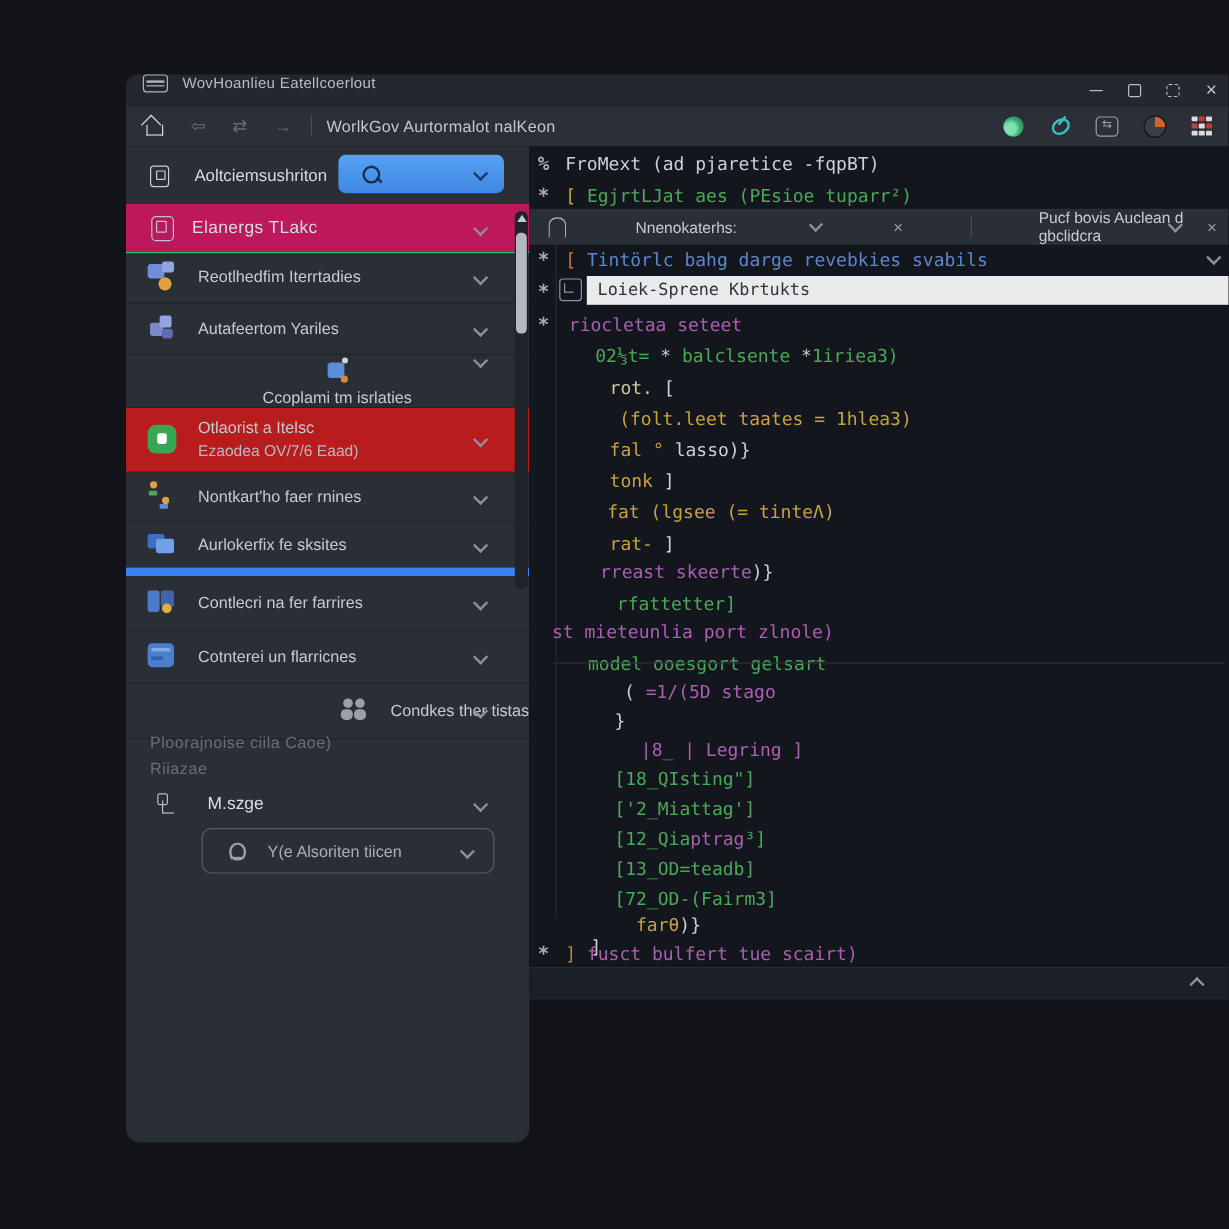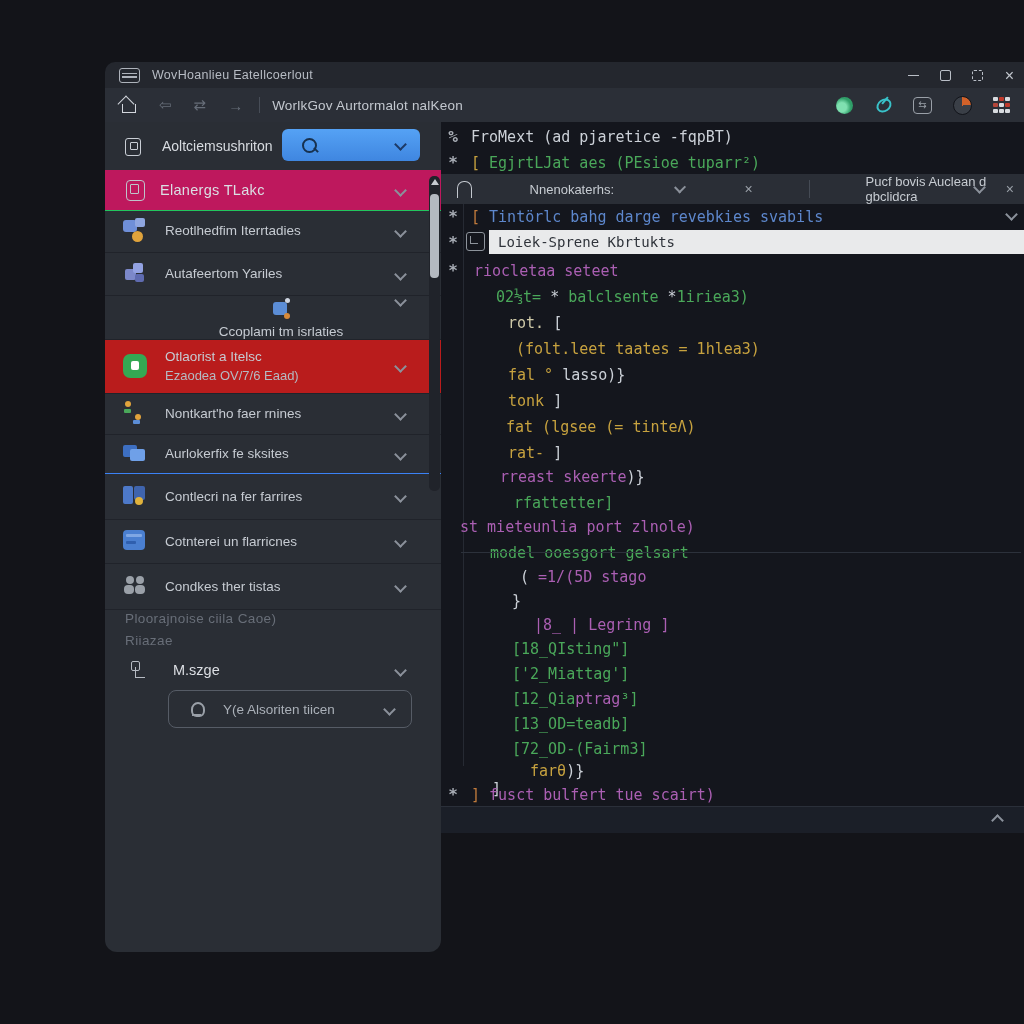--- a/index.html
+++ b/index.html
@@ -1,21 +1,21 @@
 <!DOCTYPE html>
 <html style="--white: #ccd1d8; --green: #4aa85a; --purple: #ab5fb3; --gold: #c7a23f; --blue: #5d87cc; --orange: #c07a3c; --cream: #cfc9a8; --accent: #4d9df2; --underline: #3a6fd8; --sidebar_bg: #2a2e35; --code_bg: #14161d;"><head>
 <meta charset="utf-8">
 <style>
   html,body{margin:0;padding:0;background:#131419;}
   .canvas{position:relative;width:1024px;height:1024px;background:#131419;overflow:hidden;
           font-family:"Liberation Sans",sans-serif;color:#c9cdd4;}
   .abs{position:absolute;}
   
   .titlebar{left:105px;top:62px;width:919px;height:26px;background:#24272e;border-radius:10px 0 0 0;
-            display:flex;align-items:center;}
+            display:flex;}
   .titlebar .win-ic{width:15px;height:13px;border:1.6px solid #aeb3bb;border-radius:3px;margin-left:14px;
             display:flex;flex-direction:column;justify-content:center;gap:2px;padding:0 2px;}
   .titlebar .win-ic i{display:block;height:1.5px;background:#aeb3bb;}
   .titlebar .t{margin-left:12px;font-size:12.5px;color:#b7bcc4;letter-spacing:.3px;}
   .wctrls{position:absolute;right:8px;top:0;height:26px;display:flex;align-items:center;gap:19px;}
   .wc{width:13px;height:13px;position:relative;cursor:pointer;}
   .wc-min::after{content:"";position:absolute;left:1px;right:1px;top:6px;height:1.6px;background:#b9bec6;}
   .wc-max::after{content:"";position:absolute;inset:1px;border:1.5px solid #b9bec6;border-radius:2px;}
   .wc-rest::after{content:"";position:absolute;inset:1px;border:1.5px dashed #b9bec6;border-radius:2px;}
   .wc-close{font-size:16px;line-height:13px;color:#c3c8cf;text-align:center;}
@@ -57,21 +57,21 @@
   .bm-ic::after{content:"";position:absolute;left:3px;top:3px;width:7px;height:8px;border:1.5px solid #bfc4cb;border-radius:1px;}
   .sb-group .lbl{margin-left:15px;font-size:14.5px;color:#dbdfe4;letter-spacing:.3px;}
   .sb-group .chev{position:absolute;right:36px;}
   .sb-list{position:absolute;left:0;top:88px;width:100%;}
   .sb-item{position:relative;width:100%;display:flex;align-items:center;border-bottom:1px solid #20232a;cursor:pointer;}
   .sb-item .icon{width:26px;height:26px;position:relative;margin-left:18px;flex:0 0 26px;}
   .sb-item .txt{margin-left:16px;font-size:13.5px;color:#c6cbd2;line-height:1.45;}
   .sb-item .txt .l2{color:#b5bac2;font-size:13px;}
   .sb-item .chev{position:absolute;right:36px;}
   .sb-item.sel{background:#b91c1c;}
-  .sb-item.ul{border-bottom:1px solid #3b82f6;}
+  .sb-item.ul{border-bottom:7px solid #3b82f6;}
   .sb-notes{position:absolute;left:20px;top:486px;font-size:13.5px;color:#686e78;line-height:1.6;letter-spacing:.4px;}
   .merge-row{position:absolute;left:0;top:528px;width:100%;height:40px;display:flex;align-items:center;}
   .merge-ic{width:20px;height:20px;margin-left:24px;position:relative;}
   .merge-ic::before{content:"";position:absolute;left:2px;top:1px;width:7px;height:8px;border:1.8px solid #b6bbc3;border-radius:2px;}
   .merge-ic::after{content:"";position:absolute;left:6px;top:7px;width:9px;height:10px;border-left:1.8px solid #b6bbc3;border-bottom:1.8px solid #b6bbc3;}
   .merge-row .lbl{margin-left:24px;font-size:14.5px;color:#dcdfe4;}
   .merge-row .chev{position:absolute;right:36px;}
   .sb-drop{position:absolute;left:63px;top:568px;width:242px;height:36px;border:1.5px solid #565c66;border-radius:8px;
            display:flex;align-items:center;cursor:pointer;}
   .drop-mag{width:10px;height:11px;border:2px solid #9aa0a8;border-radius:50% 50% 40% 40%;margin-left:22px;position:relative;}
@@ -231,21 +231,21 @@
         </div>
         <div class="sb-item" style="height: 43px;">
           <span class="icon">
             <i style="position:absolute;left:0px;top:1px;width:22px;height:20px;background:#4a7fd0;border-radius:4px"></i>
             <i style="position:absolute;left:3px;top:5px;width:16px;height:3px;background:#7fa7e4;border-radius:1px"></i>
             <i style="position:absolute;left:3px;top:12px;width:10px;height:3px;background:#2f5fae;border-radius:1px"></i>
           </span>
           <span class="txt">Cotnterei un flarricnes</span>
           <div class="chev"></div>
         </div>
-        <div class="sb-item" style="height: 45px;">
+        <div class="sb-item" style="height: 45px; justify-content: flex-end;">
           <span class="icon">
             <i style="position:absolute;left:3px;top:2px;width:8px;height:8px;background:#9aa0a8;border-radius:50%"></i>
             <i style="position:absolute;left:13px;top:2px;width:8px;height:8px;background:#9aa0a8;border-radius:50%"></i>
             <i style="position:absolute;left:1px;top:11px;width:10px;height:9px;background:#9aa0a8;border-radius:4px"></i>
             <i style="position:absolute;left:12px;top:11px;width:10px;height:9px;background:#9aa0a8;border-radius:4px"></i>
           </span>
           <span class="txt">Condkes ther tistas</span>
           <div class="chev"></div>
         </div>
       </div>

